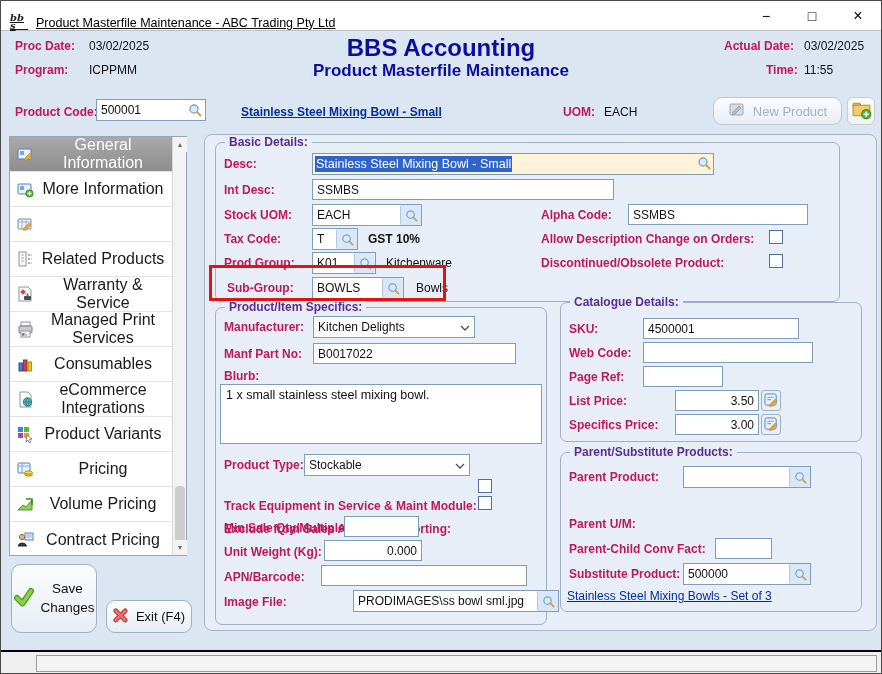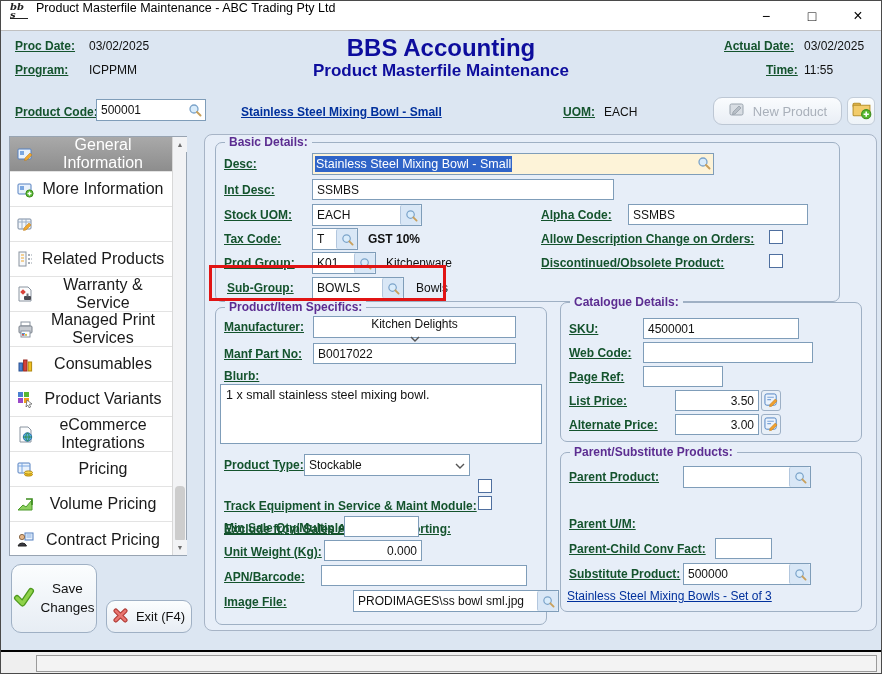--- a/index.html
+++ b/index.html
@@ -1,40 +1,40 @@
 <!DOCTYPE html>
 <html><head>
 <meta charset="utf-8">
 <style>
   * { margin:0; padding:0; box-sizing:border-box; }
   body { font-family:"Liberation Sans", sans-serif; background:#777; }
   .window { position:relative; width:882px; height:674px; background:#dce6f2; border:1px solid #4a4a4a; overflow:hidden; font-size:12px; color:#111; }
 
   
-  .titlebar { position:absolute; left:0; top:0; width:880px; height:30px; background:#fff; border-bottom:1px solid #c0c0c0; display:flex; align-items:flex-start; }
+  .titlebar { position:absolute; left:0; top:0; width:880px; height:30px; background:#fff; border-bottom:1px solid #c0c0c0; display:flex; align-items:flex-end;text-decoration:underline; }
   .titlebar .logo { width:18px; height:18px; margin:0 8px 0 9px; font:italic bold 10px "DejaVu Serif", serif; line-height:8px; color:#222; border-bottom:1px solid #222; padding-top:2px; }
   .titlebar .ttl { font-size:12.5px; color:#000; }
   .wctl { position:absolute; top:0; height:30px; width:46px; display:flex; align-items:center; justify-content:center; font-size:14px; color:#000; cursor:default; }
   .wctl.min { right:92px; } .wctl.max { right:46px; } .wctl.cls { right:0; font-size:16px; }
   .app-title { position:absolute; left:50%; top:33px; transform:translateX(-50%); font-size:24px; font-weight:bold; color:#0d0d9d; white-space:nowrap; }
   .screen-title { position:absolute; left:50%; top:60px; transform:translateX(-50%); font-size:17px; font-weight:bold; color:#0d0d9d; white-space:nowrap; }
   .abs { position:absolute; }
 
   
   .txt { position:absolute; border:1px solid #7f9db9; background:#fff; height:21px; font:12px "Liberation Sans",sans-serif; padding:1px 4px; color:#111; }
   .txt.right { text-align:right; }
   .lookup { position:absolute; display:flex; align-items:stretch; border:1px solid #7f9db9; background:#fff; height:22px; }
   .lookup .lk-val { flex:1; min-width:0; display:flex; align-items:center; padding:0 4px; font-size:12px; background:#fff; }
   .lookup .magbtn { width:21px; display:flex; align-items:center; justify-content:center; background:#d9e7f6; border-left:1px solid #b3c7de; border-radius:2px; }
   .selectbox { position:absolute; height:22px; border:1px solid #7f9db9; background:#fff; display:flex; align-items:center; padding:0 4px; }
   .selectbox .sel-val { flex:1; font-size:12px; }
   .chk { position:absolute; width:14px; height:14px; border:1px solid #4f6f9f; background:#fff; }
   .memo { position:absolute; border:1px solid #7f9db9; background:#fff; padding:3px 5px; font-size:12.5px; }
 
-  .lbl { position:absolute; font-weight:bold; font-size:12px; color:#14532d; white-space:nowrap;text-decoration:underline; }
+  .lbl { position:absolute; font-weight:bold; font-size:12px; color:#be185d; white-space:nowrap; }
   .val { position:absolute; font-size:12px; color:#101010; white-space:nowrap; }
   a.lnk { color:#00309c; text-decoration:underline; font-size:12px; white-space:nowrap; }
 
   
   .grp { position:absolute; border:1px solid #9fb0c4; border-radius:7px; }
   .grp > .legend { position:absolute; top:-8px; left:9px; padding:0 4px; background:#e7eef8; color:#5c2d91; font-weight:bold; font-size:12px; white-space:nowrap; }
 
   
   .sidebar { position:absolute; left:8px; top:135px; width:178px; height:420px; background:#fff; border:1px solid #98a4b2; }
   .nav-item { position:relative; height:35px; border-bottom:1px solid #e3e3e3; display:flex; align-items:center; cursor:pointer; }
@@ -186,38 +186,38 @@
     <div class="nav-item">
       <span class="nicon"><svg viewBox="0 0 17 17" width="17" height="17">
             <rect x="2" y="7" width="3.4" height="8" fill="#4a80d0" stroke="#2a5090"></rect>
             <rect x="6.6" y="4" width="3.4" height="11" fill="#d8423a" stroke="#982a22"></rect>
             <rect x="11.2" y="6" width="3.4" height="9" fill="#f0c020" stroke="#b08810"></rect>
           </svg></span>
       <span class="nlabel">Consumables</span>
     </div>
     <div class="nav-item">
       <span class="nicon"><svg viewBox="0 0 17 17" width="17" height="17">
+            <path d="M3 1 h8 l3 3 v12 H3 z" fill="#fbfcfd" stroke="#8a94a0"></path>
+            <circle cx="10.5" cy="11" r="4.2" fill="#58b0e8" stroke="#2a70a8"></circle>
+            <path d="M6.3 11 h8.4 M10.5 6.8 a6 6 0 0 1 0 8.4 M10.5 6.8 a6 6 0 0 0 0 8.4" stroke="#2f8a3a" stroke-width="0.9" fill="none"></path>
+          </svg></span>
+      <span class="nlabel">eCommerce Integrations</span>
+    </div>
+    <div class="nav-item">
+      <span class="nicon"><svg viewBox="0 0 17 17" width="17" height="17">
             <rect x="1" y="1" width="5" height="5" fill="#4a80d0"></rect>
             <rect x="7" y="1" width="5" height="5" fill="#58b832"></rect>
             <rect x="1" y="7" width="5" height="5" fill="#9a48c8"></rect>
             <rect x="7" y="7" width="5" height="5" fill="#f0a020"></rect>
             <path d="M10 9 l5 4 -2.6 .4 1.2 2.6 -1.6 .7 -1.2 -2.6 -1.8 1.9 z" fill="#fff" stroke="#555" stroke-width="0.7"></path>
           </svg></span>
       <span class="nlabel">Product Variants</span>
     </div>
     <div class="nav-item">
       <span class="nicon"><svg viewBox="0 0 17 17" width="17" height="17">
-            <path d="M3 1 h8 l3 3 v12 H3 z" fill="#fbfcfd" stroke="#8a94a0"></path>
-            <circle cx="10.5" cy="11" r="4.2" fill="#58b0e8" stroke="#2a70a8"></circle>
-            <path d="M6.3 11 h8.4 M10.5 6.8 a6 6 0 0 1 0 8.4 M10.5 6.8 a6 6 0 0 0 0 8.4" stroke="#2f8a3a" stroke-width="0.9" fill="none"></path>
-          </svg></span>
-      <span class="nlabel">eCommerce Integrations</span>
-    </div>
-    <div class="nav-item">
-      <span class="nicon"><svg viewBox="0 0 17 17" width="17" height="17">
             <rect x="1" y="2" width="12" height="10" rx="1" fill="#eaf2fc" stroke="#5580c0"></rect>
             <path d="M1 5 h12 M5 2 v10" stroke="#7aa6e0" stroke-width="1"></path>
             <ellipse cx="11.5" cy="13.5" rx="4" ry="1.6" fill="#f0c020" stroke="#b08810"></ellipse>
             <ellipse cx="11.5" cy="11.5" rx="4" ry="1.6" fill="#f8d850" stroke="#b08810"></ellipse>
           </svg></span>
       <span class="nlabel">Pricing</span>
     </div>
     <div class="nav-item">
       <span class="nicon"><svg viewBox="0 0 17 17" width="17" height="17">
             <path d="M1 14 l5 -5 3 2 6 -7 v10 z" fill="#8ed060" stroke="#4a9a28"></path>
@@ -311,21 +311,21 @@
             </svg>
           </span>
       </div>
       <div class="val" style="left:200px; top:138px;">Bowls</div>
     </div>
 
     <div class="grp" style="left:10px; top:172px; width:332px; height:318px;">
       <span class="legend">Product/Item Specifics:</span>
 
       <div class="lbl" style="left:8px; top:12px;">Manufacturer:</div>
-      <div class="selectbox" style="left:97px; top:8px; width:203px;flex-direction:column;">
+      <div class="selectbox" style="left:97px; top:8px; width:162px;">
         <span class="sel-val">Kitchen Delights</span>
         <span><svg width="10" height="6" viewBox="0 0 10 6">
               <path d="M1 1 l4 4 4 -4" stroke="#555" fill="none" stroke-width="1.4"></path>
             </svg></span>
       </div>
 
       <div class="lbl" style="left:8px; top:39px;">Manf Part No:</div>
       <input class="txt" style="left: 97px; top: 35px; width: 203px;" value="B0017022">
 
       <div class="lbl" style="left:8px; top:61px;">Blurb:</div>
@@ -380,21 +380,21 @@
       <div class="lbl" style="left:8px; top:91px;">List Price:</div>
       <input class="txt right" style="left: 114px; top: 87px; width: 84px;" value="3.50">
       <span class="price-btn" style="left:200px; top:87px;">
           <svg viewBox="0 0 16 16" width="15" height="15">
             <rect x="1" y="1" width="12" height="12" rx="2" fill="#eaf2fc" stroke="#4a7fc0"></rect>
             <path d="M3.5 4.5 h7 M3.5 7 h4" stroke="#7aa3d6" stroke-width="1.2"></path>
             <path d="M6.5 12 l5.5 -5.5 2 2 -5.5 5.5 -2.6 .6 z" fill="#f0a030" stroke="#b87818" stroke-width="0.5"></path>
           </svg>
         </span>
 
-      <div class="lbl" style="left:8px; top:115px;">Alternate Price:</div>
+      <div class="lbl" style="left:8px; top:115px;">Specifics Price:</div>
       <input class="txt right" style="left: 114px; top: 111px; width: 84px;" value="3.00">
       <span class="price-btn" style="left:200px; top:111px;">
           <svg viewBox="0 0 16 16" width="15" height="15">
             <rect x="1" y="1" width="12" height="12" rx="2" fill="#eaf2fc" stroke="#4a7fc0"></rect>
             <path d="M3.5 4.5 h7 M3.5 7 h4" stroke="#7aa3d6" stroke-width="1.2"></path>
             <path d="M6.5 12 l5.5 -5.5 2 2 -5.5 5.5 -2.6 .6 z" fill="#f0a030" stroke="#b87818" stroke-width="0.5"></path>
           </svg>
         </span>
     </div>
 

